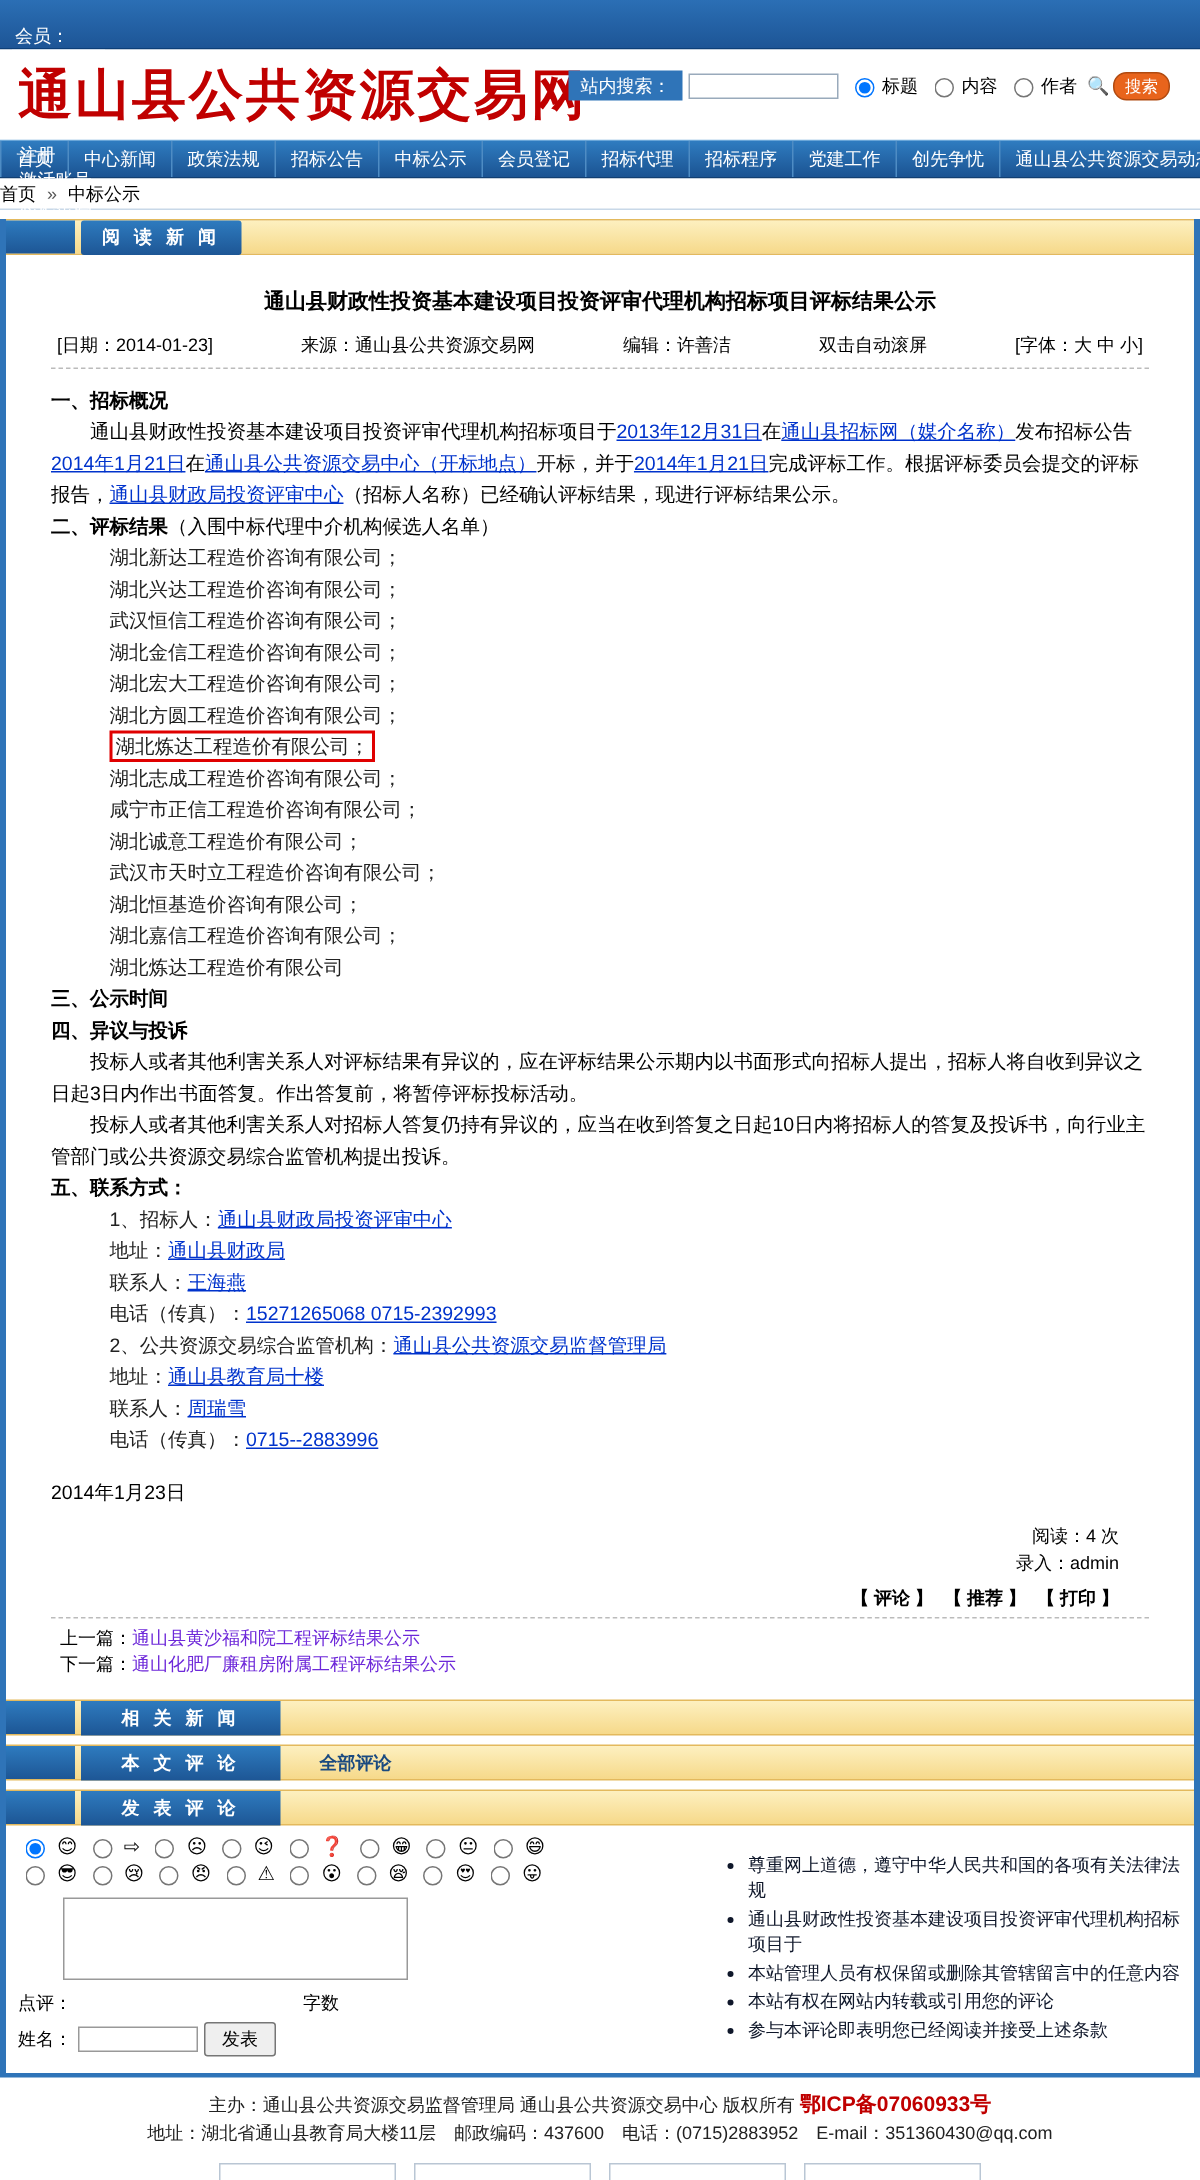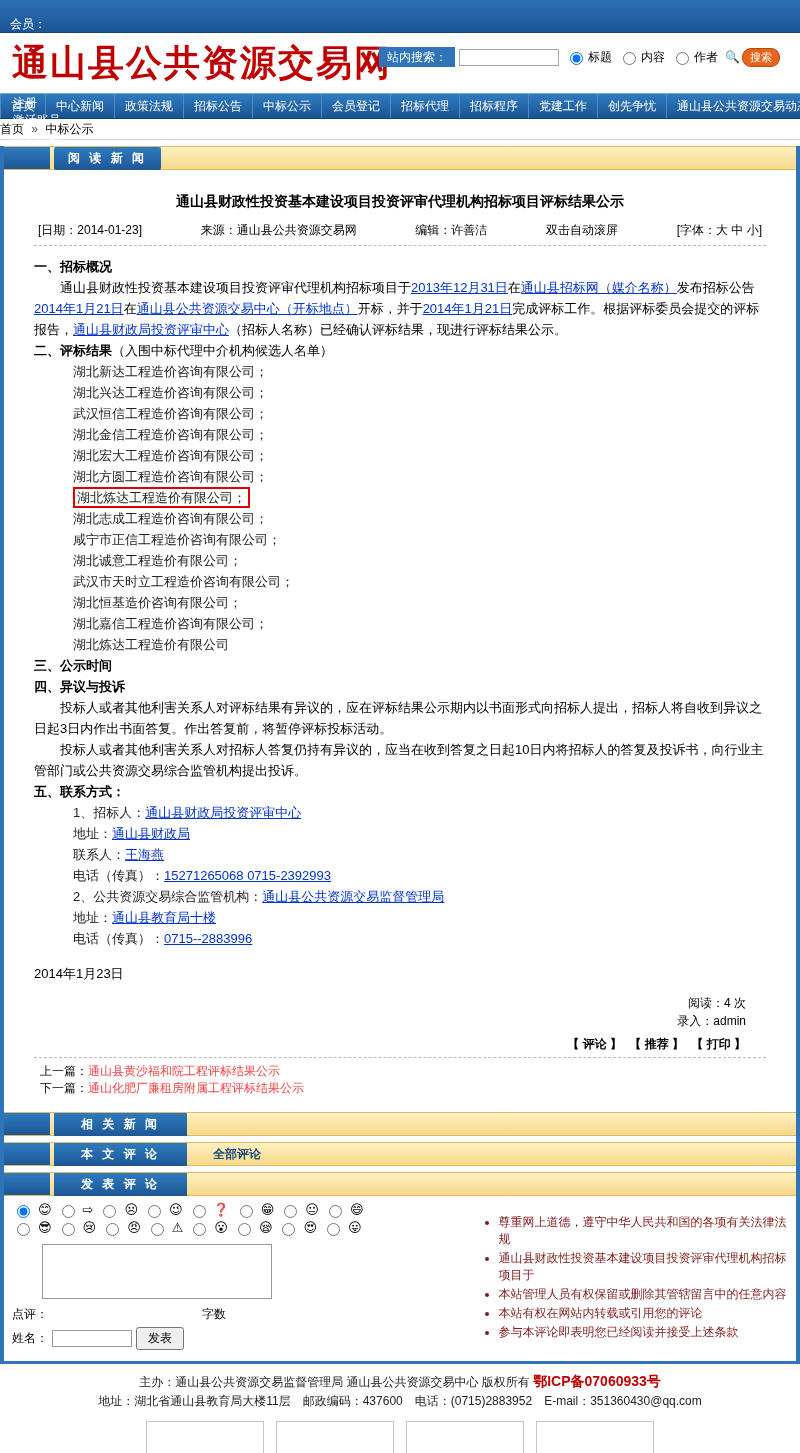--- a/index.html
+++ b/index.html
@@ -139,21 +139,21 @@
   }
   .actions{
     text-align:right;font-size:12px;padding:6px 20px 4px 0;font-weight:bold;
   }
   .actions a{color:#000;text-decoration:none;margin-left:4px;}
 
   .prevnext{
     border-top:1px dashed #bbb;padding:5px 0 5px 6px;font-size:12px;
     line-height:17px;
   }
-  .prevnext a{color:#ef4444;text-decoration:none;}
+  .prevnext a{color:#6d28d9;text-decoration:none;}
 
   .bar-head2{
     height:22px;margin-top:6px;
     background:linear-gradient(#fdf0c0,#f6d98a);
     border-top:1px solid #e3b95d;border-bottom:1px solid #e3b95d;
     display:flex;align-items:center;position:relative;
   }
   .bar-head2 .ribbon{
     position:absolute;left:0;top:0;width:46px;height:100%;
     background:linear-gradient(#2e7bbf,#1d5695);
@@ -174,21 +174,21 @@
   .face{font-size:13px;}
   .cmt textarea{
     width:230px;height:55px;border:1px solid #999;margin:6px 0 0 30px;
     font-size:12px;resize:none;box-sizing:border-box;
   }
   .cmt-fields{font-size:12px;margin-top:4px;display:flex;align-items:center;gap:4px;}
   .cmt-fields input[type=text]{
     width:80px;height:17px;border:1px solid #999;font-size:12px;box-sizing:border-box;
   }
   .cmt-fields button{font-size:12px;padding:1px 10px;}
-  .rules{font-size:12px;line-height:17px;color:#7f1d1d;}
+  .rules{font-size:12px;line-height:17px;color:#0f172a;}
   .rules li{margin-bottom:2px;}
 
   
   .footer{
     border-top:3px solid #2f74b8;
     background:#fff;text-align:center;font-size:12px;padding:8px 0 4px 0;
     line-height:19px;color:#222;
   }
   .footer .icp{color:#c00000;font-weight:bold;font-size:14px;}
   .badges{display:flex;justify-content:center;gap:12px;margin-top:10px;padding-bottom:12px;}
@@ -335,20 +335,23 @@
         <p class="listitem">
           <span>电话（传真）：</span><span class="u blue">15271265068    0715-2392993</span>
         </p>
         <p class="listitem">
           <span>2、公共资源交易综合监管机构：</span><span class="u blue">通山县公共资源交易监督管理局</span>
         </p>
         <p class="listitem">
           <span>地址：</span><span class="u blue">通山县教育局十楼</span>
         </p>
         <p class="listitem">
+          <span>联系人：</span><span class="u blue">周瑞雪</span>
+        </p>
+        <p class="listitem">
           <span>电话（传真）：</span><span class="u blue">0715--2883996</span>
         </p>
 
         <div class="datecenter">2014年1月23日</div>
       </div>
 
       <div class="stat">
         <div>阅读：4 次</div>
         <div>录入：admin</div>
       </div>

